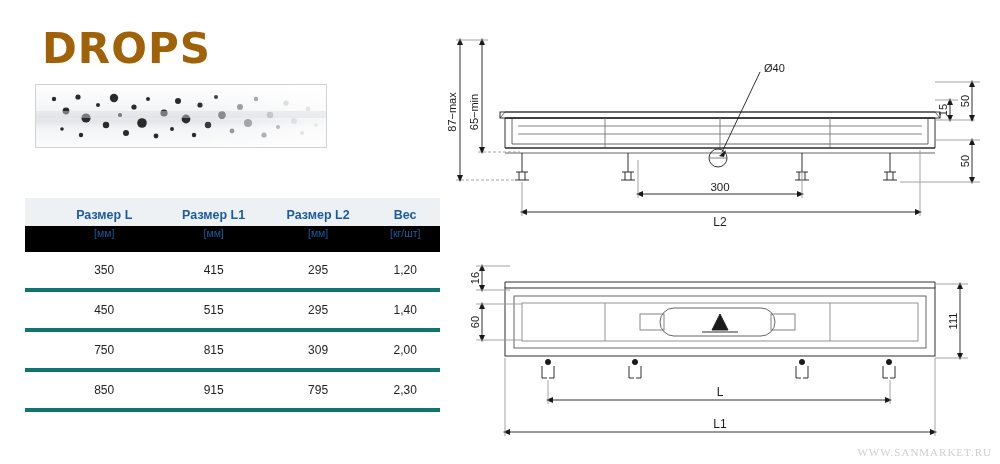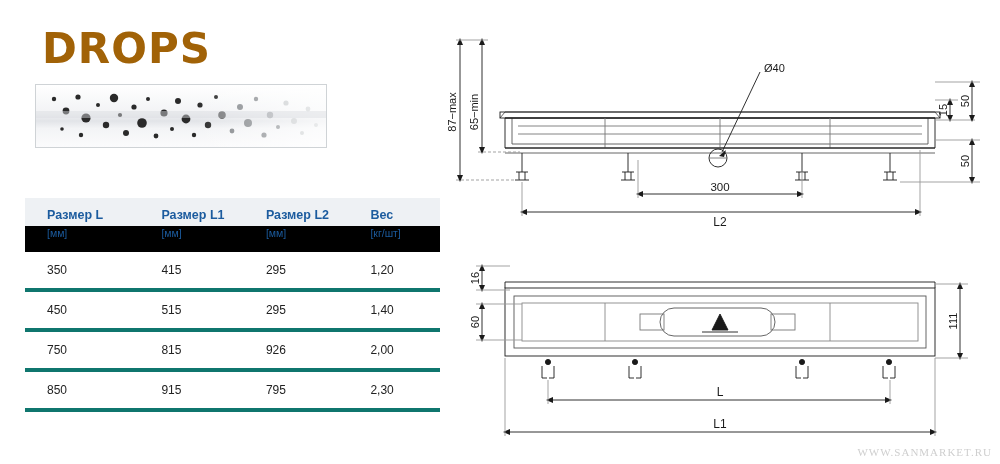--- a/index.html
+++ b/index.html
@@ -26,20 +26,21 @@
     border:1px solid #cfd3d6;
     background:linear-gradient(180deg,#fdfdfd 0%,#f1f2f4 45%,#e7e9ec 60%,#f7f8f9 100%);
     overflow:hidden;
   }
   .grate svg{display:block;}
 
   
   .tbl{
     position:absolute;left:25px;top:198px;width:415px;
     border-collapse:collapse;
+    text-align:center;
   }
   .tbl thead td{
     background:#eef1f4;
     padding:10px 0 4px 0;
   }
   .tbl thead tr.second td{
     background:#000000;
     padding:0 0 12px 0;
   }
   .th-main{
@@ -165,21 +166,21 @@
       </tr>
       <tr>
         <td class="c1">450</td>
         <td class="c2">515</td>
         <td class="c3">295</td>
         <td class="c4">1,40</td>
       </tr>
       <tr>
         <td class="c1">750</td>
         <td class="c2">815</td>
-        <td class="c3">926</td>
+        <td class="c3">309</td>
         <td class="c4">2,00</td>
       </tr>
       <tr>
         <td class="c1">850</td>
         <td class="c2">915</td>
         <td class="c3">795</td>
         <td class="c4">2,30</td>
       </tr>
     </tbody>
   </table>

